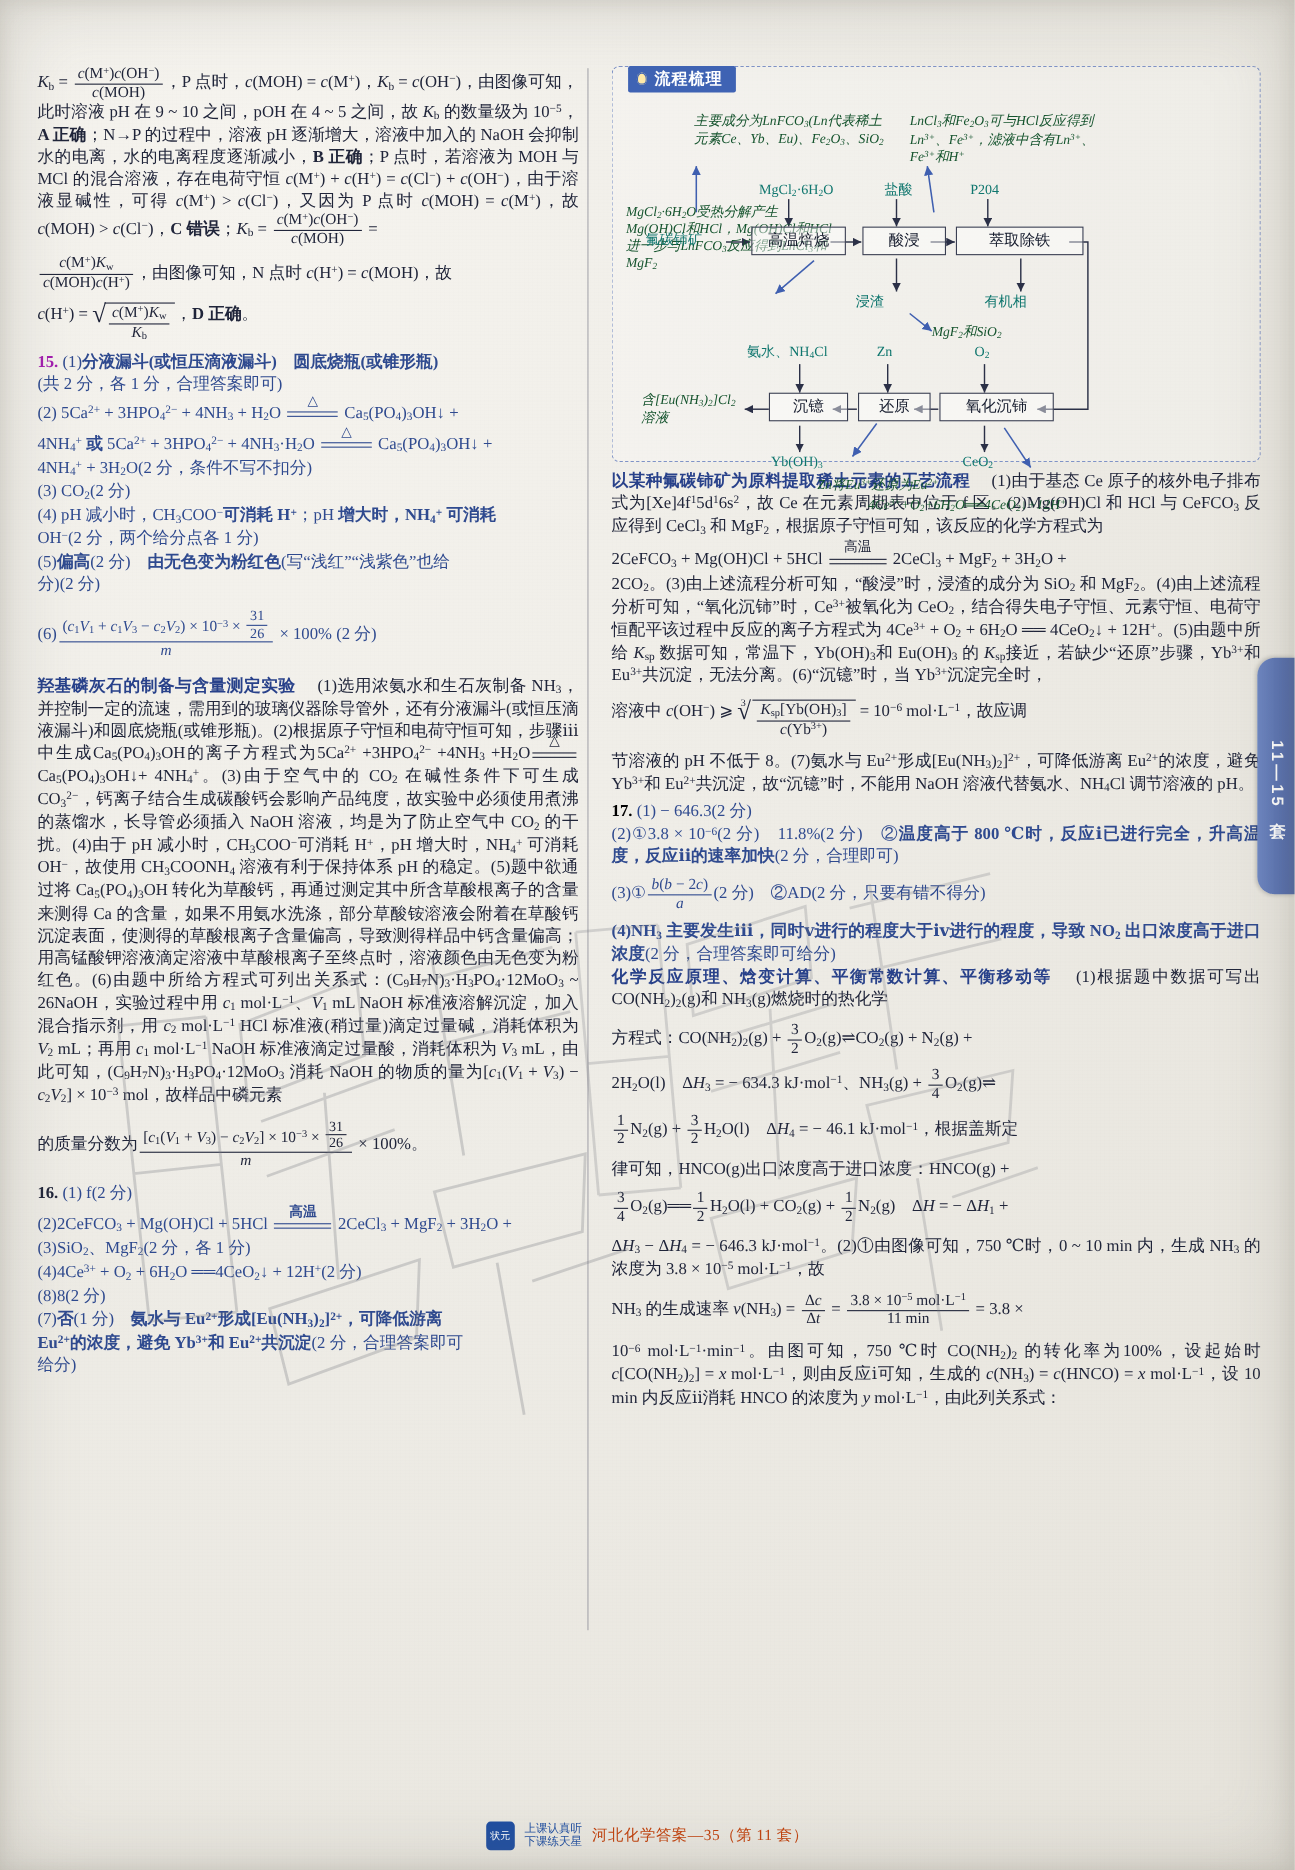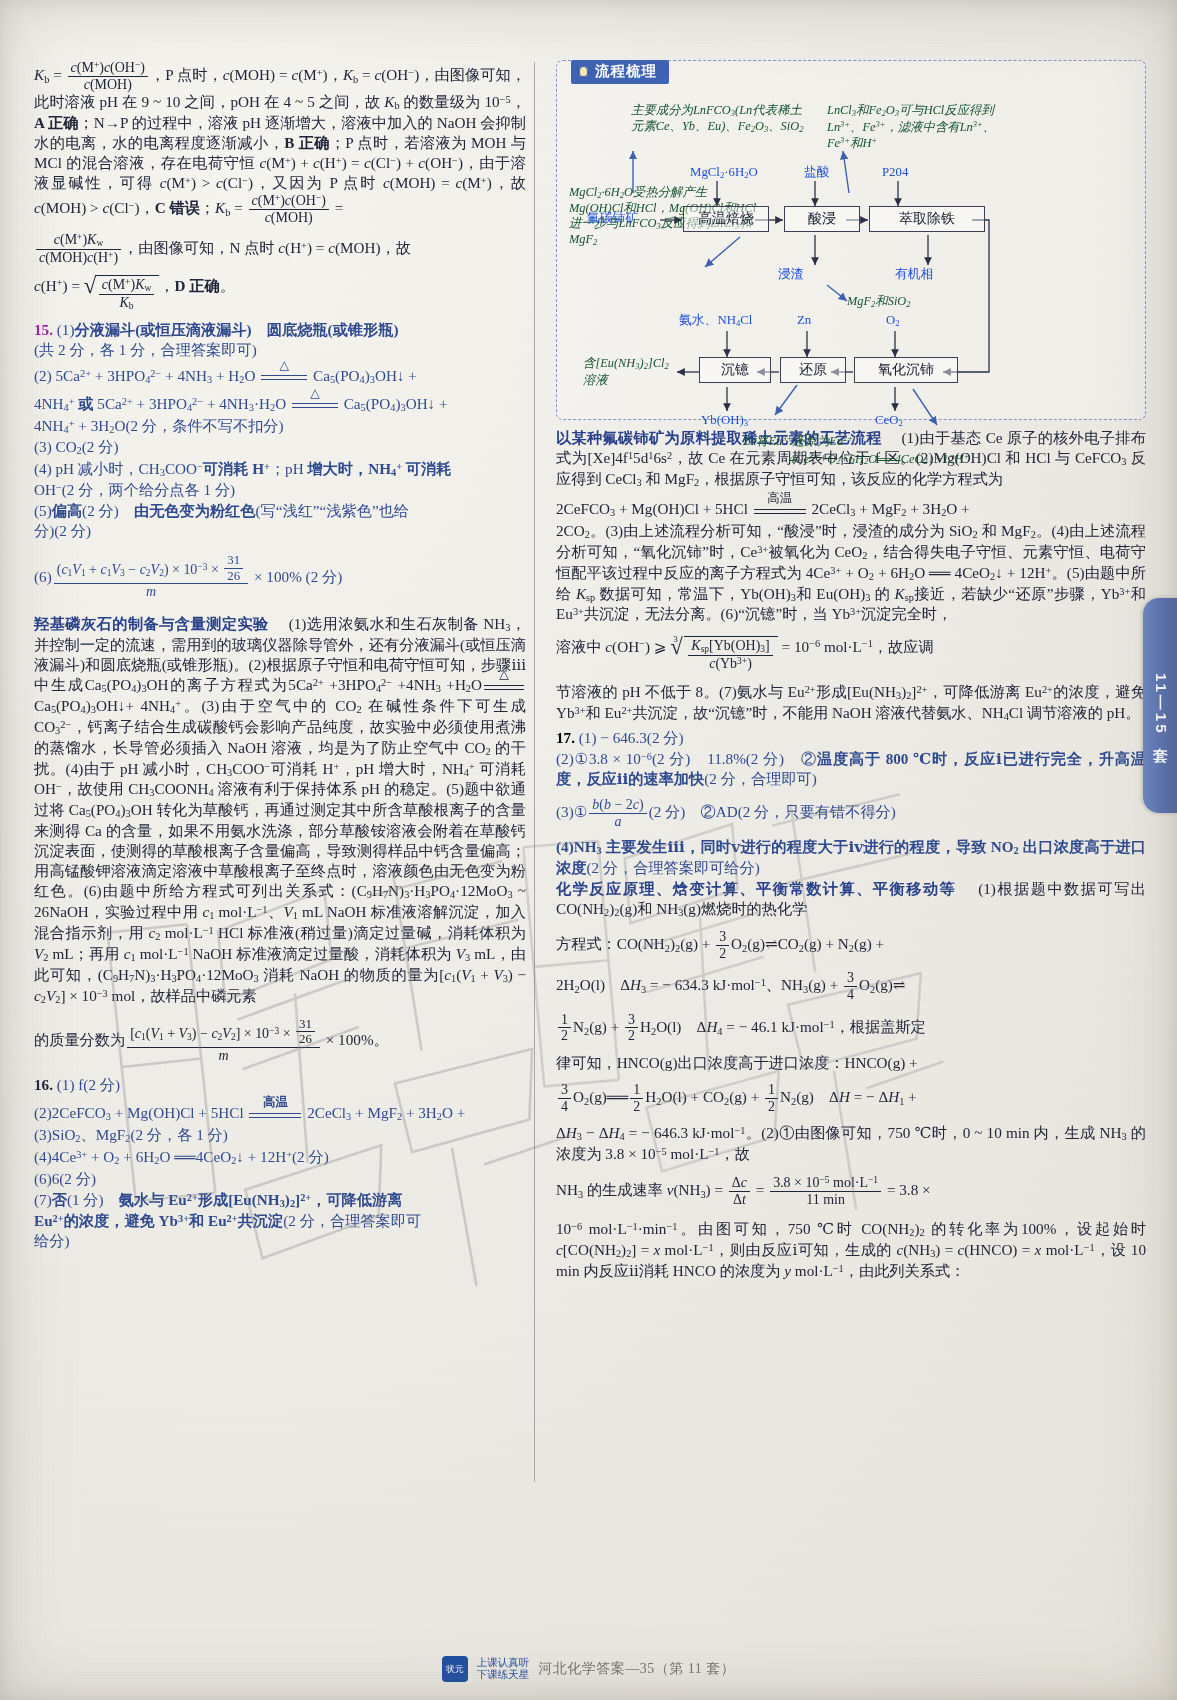--- a/index.html
+++ b/index.html
@@ -64,21 +64,21 @@
   .flowtag{
     position:absolute;left:14px;top:-1px;
     background:#3f63b4;color:#fff;font-weight:bold;font-size:14.5px;
     padding:2px 12px 3px 24px;border-radius:2px;letter-spacing:1px;
     font-family:"Liberation Sans","DejaVu Sans",sans-serif;
   }
   .flowtag:before{content:"";position:absolute;left:8px;top:6px;width:9px;height:11px;
     border-radius:50% 50% 40% 40%;background:#ffe9a8;box-shadow:0 0 0 1px #3f63b4 inset;}
   .flowcanvas{position:relative;width:100%;height:100%;}
   .fl{position:absolute;font-size:12.4px;line-height:1.25;color:#14532d;font-style:italic;}
-  .flk{position:absolute;font-size:12.8px;line-height:1.25;color:#1d4ed8;}
+  .flk{position:absolute;font-size:12.8px;line-height:1.25;color:#0f766e;}
   .box{
     position:absolute;border:1.3px solid #3a3f52;background:rgba(255,255,255,.45);
     font-size:14px;color:#141a2c;text-align:center;padding:3px 6px;white-space:nowrap;
     font-family:"Liberation Serif","DejaVu Serif",serif;
   }
 
   
   .wm{position:absolute;left:90px;top:760px;width:480px;height:560px;pointer-events:none;
       opacity:.30;transform:rotate(-6deg);}
   .wm2{position:absolute;left:520px;top:770px;width:420px;height:520px;pointer-events:none;
@@ -94,21 +94,21 @@
     display:flex;align-items:center;justify-content:center;
     letter-spacing:3px;font-family:"Liberation Sans","DejaVu Sans",sans-serif;
     box-shadow:-1px 0 4px rgba(0,0,0,.2);
   }
 
   
   .footer{position:absolute;left:0;right:0;bottom:18px;display:flex;align-items:center;justify-content:center;gap:9px;}
   .flogo{width:26px;height:26px;border-radius:4px;background:#1f4ea1;color:#fff;font-size:9px;
     display:flex;align-items:center;justify-content:center;font-family:"Liberation Sans",sans-serif;}
   .fslogan{font-size:10.5px;line-height:1.12;color:#1f4ea1;font-family:"Liberation Sans",sans-serif;}
-  .fcenter{font-size:14px;color:#737373;letter-spacing:.5px;}
+  .fcenter{font-size:14px;color:#c2410c;letter-spacing:.5px;}
 </style>
 </head>
 <body>
 
 <div class="page"></div>
 <div class="grain"></div>
 
 <div class="divider"></div>
 
 <div class="col col-left">
@@ -168,21 +168,21 @@
     <span class="num" style="color:#20253a;">16.</span>
     <span>(1) f(2 分)</span>
   </p>
   <p class="blue" style="margin-top:8px;">
     (2)2CeFCO<sub>3</sub> + Mg(OH)Cl + 5HCl
     <span class="rxn" style="min-width:52px;"><span class="cond"><b>高温</b></span><span class="bar"></span></span>
     2CeCl<sub>3</sub> + MgF<sub>2</sub> + 3H<sub>2</sub>O +
   </p>
   <p class="blue">(3)SiO<sub>2</sub>、MgF<sub>2</sub>(2 分，各 1 分)</p>
   <p class="blue">(4)4Ce<sup>3+</sup> + O<sub>2</sub> + 6H<sub>2</sub>O ══4CeO<sub>2</sub>↓ + 12H<sup>+</sup>(2 分)</p>
-  <p class="blue">(6)6(2 分)</p>
+  <p class="blue">(8)8(2 分)</p>
   <p class="blue">(7)<b>否</b>(1 分)　<b>氨水与 Eu<sup>2+</sup>形成[Eu(NH<sub>3</sub>)<sub>2</sub>]<sup>2+</sup>，可降低游离<br>Eu<sup>2+</sup>的浓度，避免 Yb<sup>3+</sup>和 Eu<sup>2+</sup>共沉淀</b>(2 分，合理答案即可<br>给分)</p>
 </div>
 
 <div class="col col-right">
 
   <div class="flowbox">
     <div class="flowtag">流程梳理</div>
     <div class="flowcanvas">
 
       <div class="fl" style="left:66px;top:14px;width:180px;">

